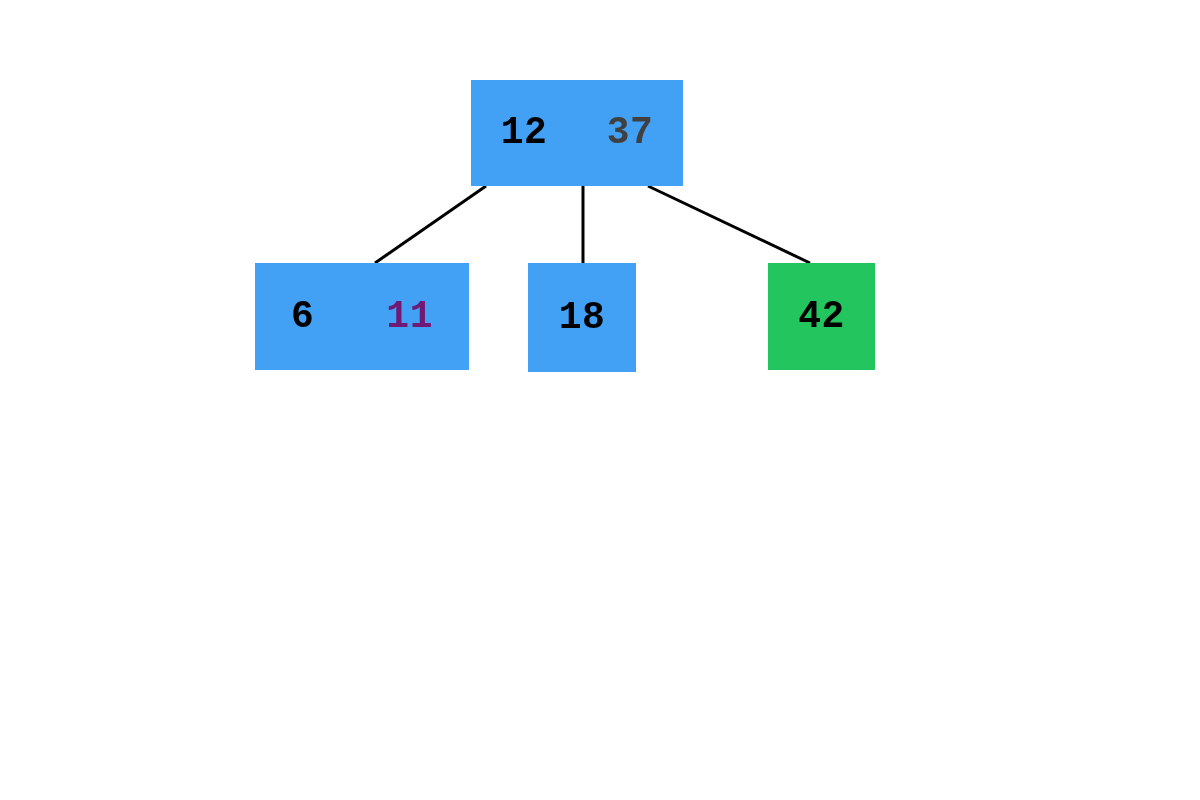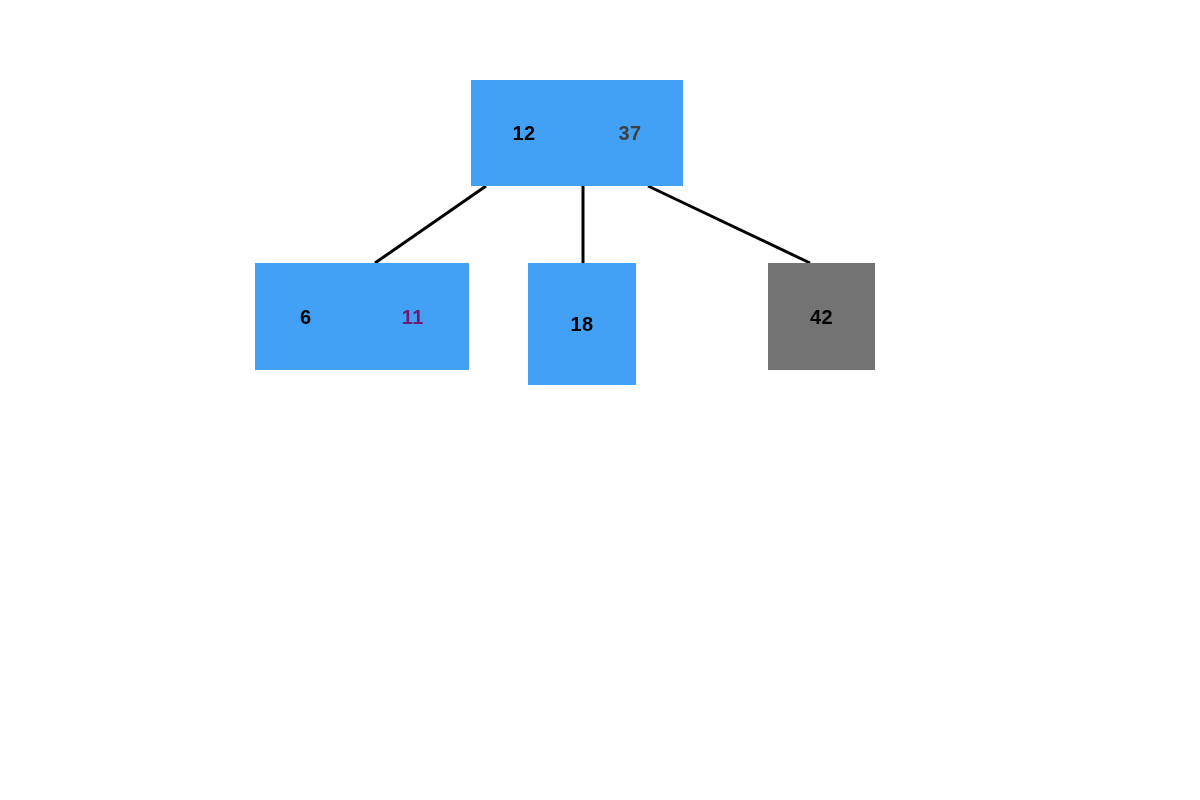--- a/index.html
+++ b/index.html
@@ -27,23 +27,23 @@
   }
   .tree-node {
     position: absolute;
     box-sizing: border-box;
     display: flex;
     align-items: center;
     justify-content: space-around;
     background: #42a1f5;
   }
   .node-key {
-    font-family: Liberation Sans, sans-serif;
+    font-family: Liberation Mono, monospace;
     font-weight: bold;
-    font-size: 20px;
+    font-size: 38px;
     line-height: 1;
     color: #000000;
     letter-spacing: 0.5px;
     text-align: center;
     white-space: nowrap;
   }
 </style>
 </head>
 <body style="background: rgb(255, 255, 255);">
 
@@ -55,20 +55,20 @@
     </svg>
   <div id="node-layer">
       <div class="tree-node" style="left: 471px; top: 80px; width: 212px; height: 106px; background: rgb(66, 161, 245); justify-content: space-around;">
         <span class="node-key" style="color: rgb(0, 0, 0);">12</span>
         <span class="node-key" style="color: #404040;">37</span>
       </div>
       <div class="tree-node" style="left: 255px; top: 263px; width: 214px; height: 107px; background: rgb(66, 161, 245); justify-content: space-around;">
         <span class="node-key" style="color: rgb(0, 0, 0);">6</span>
         <span class="node-key" style="color: #701a75;">11</span>
       </div>
-      <div class="tree-node" style="left: 528px; top: 263px; width: 108px; height: 122px; background: rgb(66, 161, 245); justify-content: center;">
+      <div class="tree-node" style="left: 528px; top: 263px; width: 108px; height: 109px; background: rgb(66, 161, 245); justify-content: center;">
         <span class="node-key" style="color: rgb(0, 0, 0);">18</span>
       </div>
-      <div class="tree-node" style="left: 768px; top: 263px; width: 107px; height: 107px; background: #737373; justify-content: center; align-items: center;">
+      <div class="tree-node" style="left: 768px; top: 263px; width: 107px; height: 107px; background: #22c55e; justify-content: center; align-items: center;">
         <span class="node-key" style="color: rgb(0, 0, 0);">42</span>
       </div>
     </div>
 </div>
 
 </body></html>

